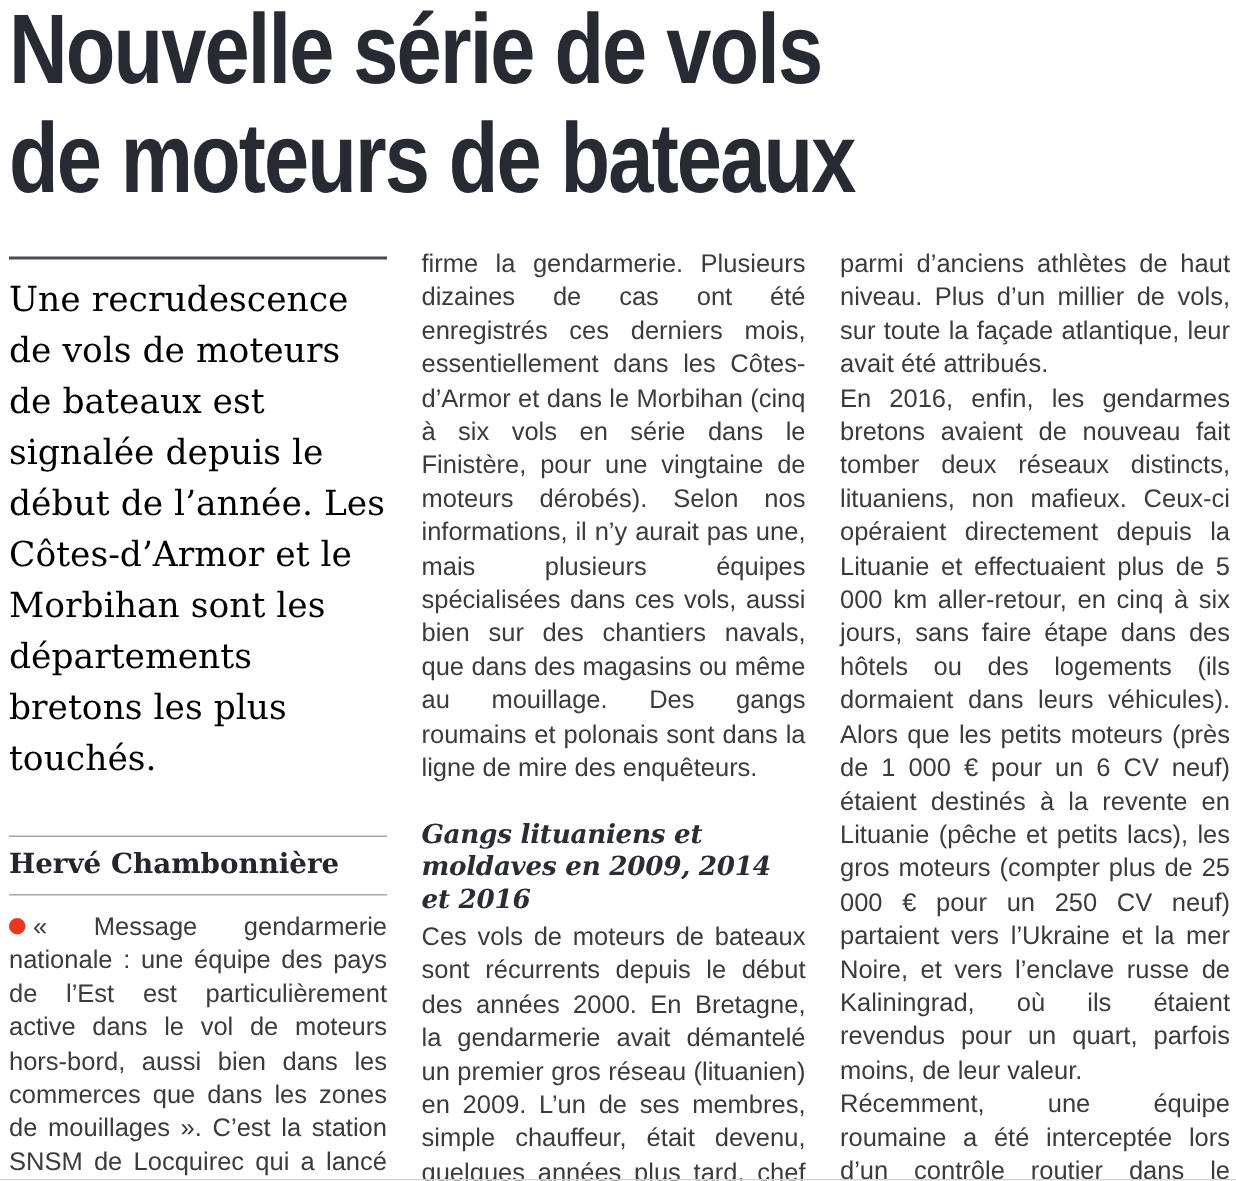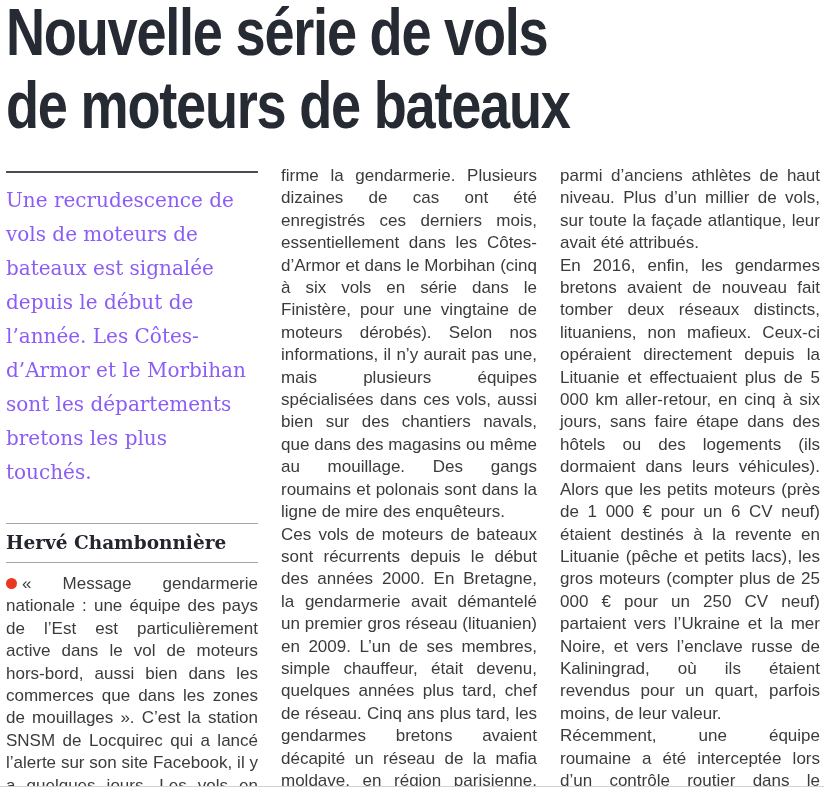--- a/index.html
+++ b/index.html
@@ -34,22 +34,22 @@
   }
   .col{flex:0 0 auto;}
   .col1{width:252px;}
   .col2{width:256px;}
   .col3{width:260px;}
 
   
   .lede-rule{border-top:2px solid #4c4c55;margin:6px 0 10px 0;}
   .standfirst{
     font-family:"DejaVu Serif","Liberation Serif",serif;
-    font-size:20px;line-height:34px;
-    color:#8b5cf6;
+    font-size:23px;line-height:34px;
+    color:#000000;
   }
   .byline-block{
     margin-top:34px;
     border-top:1px solid #a6a6a6;
     border-bottom:1px solid #a6a6a6;
     padding:8px 0 9px 0;
   }
   .byline{
     font-family:"DejaVu Serif","Liberation Serif",serif;
     font-weight:bold;
@@ -101,20 +101,21 @@
       <div class="lede-rule"></div>
       <div class="standfirst">Une recrudescence de vols de moteurs de bateaux est signalée depuis le début de l’année. Les Côtes-d’Armor et le Morbihan sont les départements bretons les plus touchés.</div>
       <div class="byline-block">
         <div class="byline">Hervé Chambonnière</div>
       </div>
       <p class="body-p"><span class="bullet"></span><span>« Message gendarmerie nationale : une équipe des pays de l’Est est particulièrement active dans le vol de moteurs hors-bord, aussi bien dans les commerces que dans les zones de mouillages ». C’est la station SNSM de Locquirec qui a lancé l’alerte sur son site Facebook, il y a quelques jours. Les vols en série de moteurs de bateaux ont repris, après quelques années d’accalmie, con-</span></p>
     </div>
 
     <div class="col col2">
       <p class="body-p">firme la gendarmerie. Plusieurs dizaines de cas ont été enregistrés ces derniers mois, essentiellement dans les Côtes-d’Armor et dans le Morbihan (cinq à six vols en série dans le Finistère, pour une vingtaine de moteurs dérobés). Selon nos informations, il n’y aurait pas une, mais plusieurs équipes spécialisées dans ces vols, aussi bien sur des chantiers navals, que dans des magasins ou même au mouillage. Des gangs roumains et polonais sont dans la ligne de mire des enquêteurs.</p>
+      <h3 class="subhead">Gangs lituaniens et moldaves en 2009, 2014 et 2016</h3>
       <p class="body-p">Ces vols de moteurs de bateaux sont récurrents depuis le début des années 2000. En Bretagne, la gendarmerie avait démantelé un premier gros réseau (lituanien) en 2009. L’un de ses membres, simple chauffeur, était devenu, quelques années plus tard, chef de réseau. Cinq ans plus tard, les gendarmes bretons avaient décapité un réseau de la mafia moldave, en région parisienne. Ses gros bras étaient recrutés</p>
     </div>
 
     <div class="col col3">
       <p class="body-p">parmi d’anciens athlètes de haut niveau. Plus d’un millier de vols, sur toute la façade atlantique, leur avait été attribués.</p>
       <p class="body-p">En 2016, enfin, les gendarmes bretons avaient de nouveau fait tomber deux réseaux distincts, lituaniens, non mafieux. Ceux-ci opéraient directement depuis la Lituanie et effectuaient plus de 5 000 km aller-retour, en cinq à six jours, sans faire étape dans des hôtels ou des logements (ils dormaient dans leurs véhicules). Alors que les petits moteurs (près de 1 000 € pour un 6 CV neuf) étaient destinés à la revente en Lituanie (pêche et petits lacs), les gros moteurs (compter plus de 25 000 € pour un 250 CV neuf) partaient vers l’Ukraine et la mer Noire, et vers l’enclave russe de Kaliningrad, où ils étaient revendus pour un quart, parfois moins, de leur valeur.</p>
       <p class="body-p">Récemment, une équipe roumaine a été interceptée lors d’un contrôle routier dans le Finistère. Mais les occupants du véhicule sont parvenus à prendre la fuite, à pied.</p>
     </div>
 
   </div>

